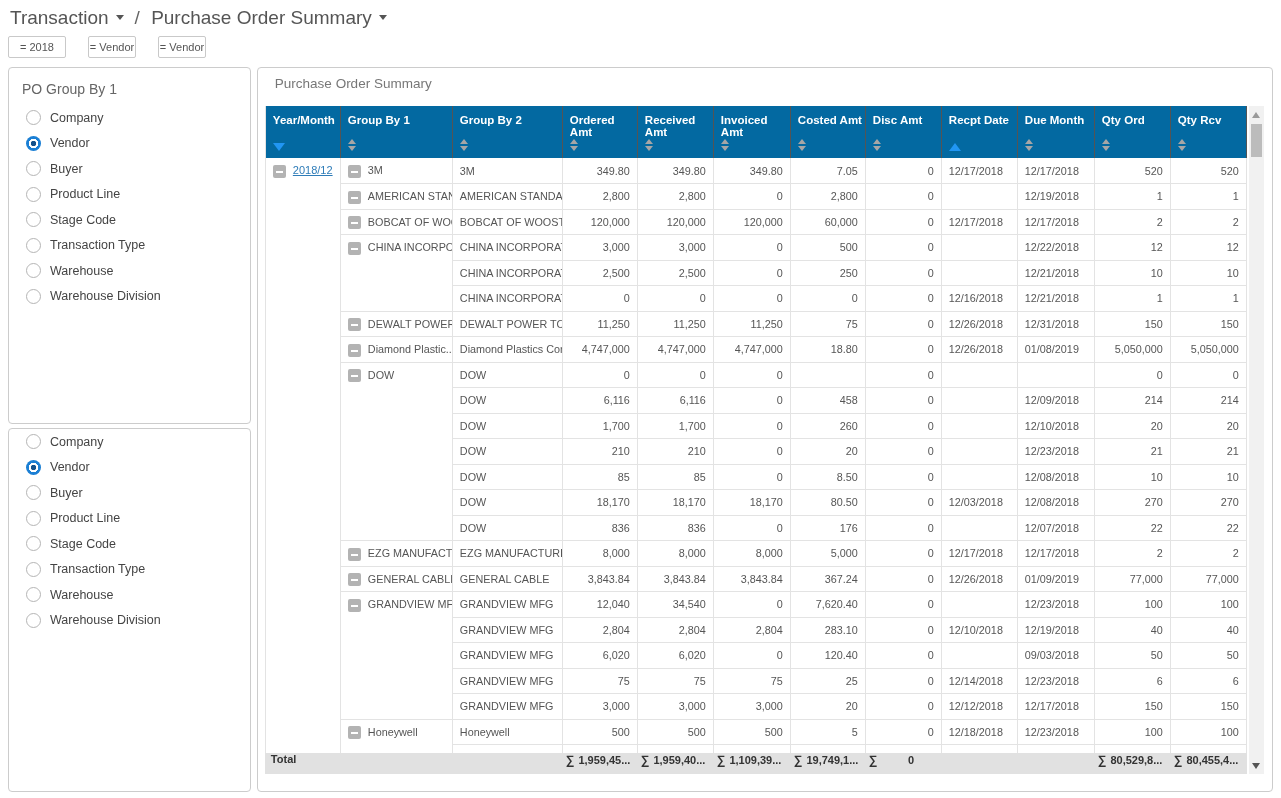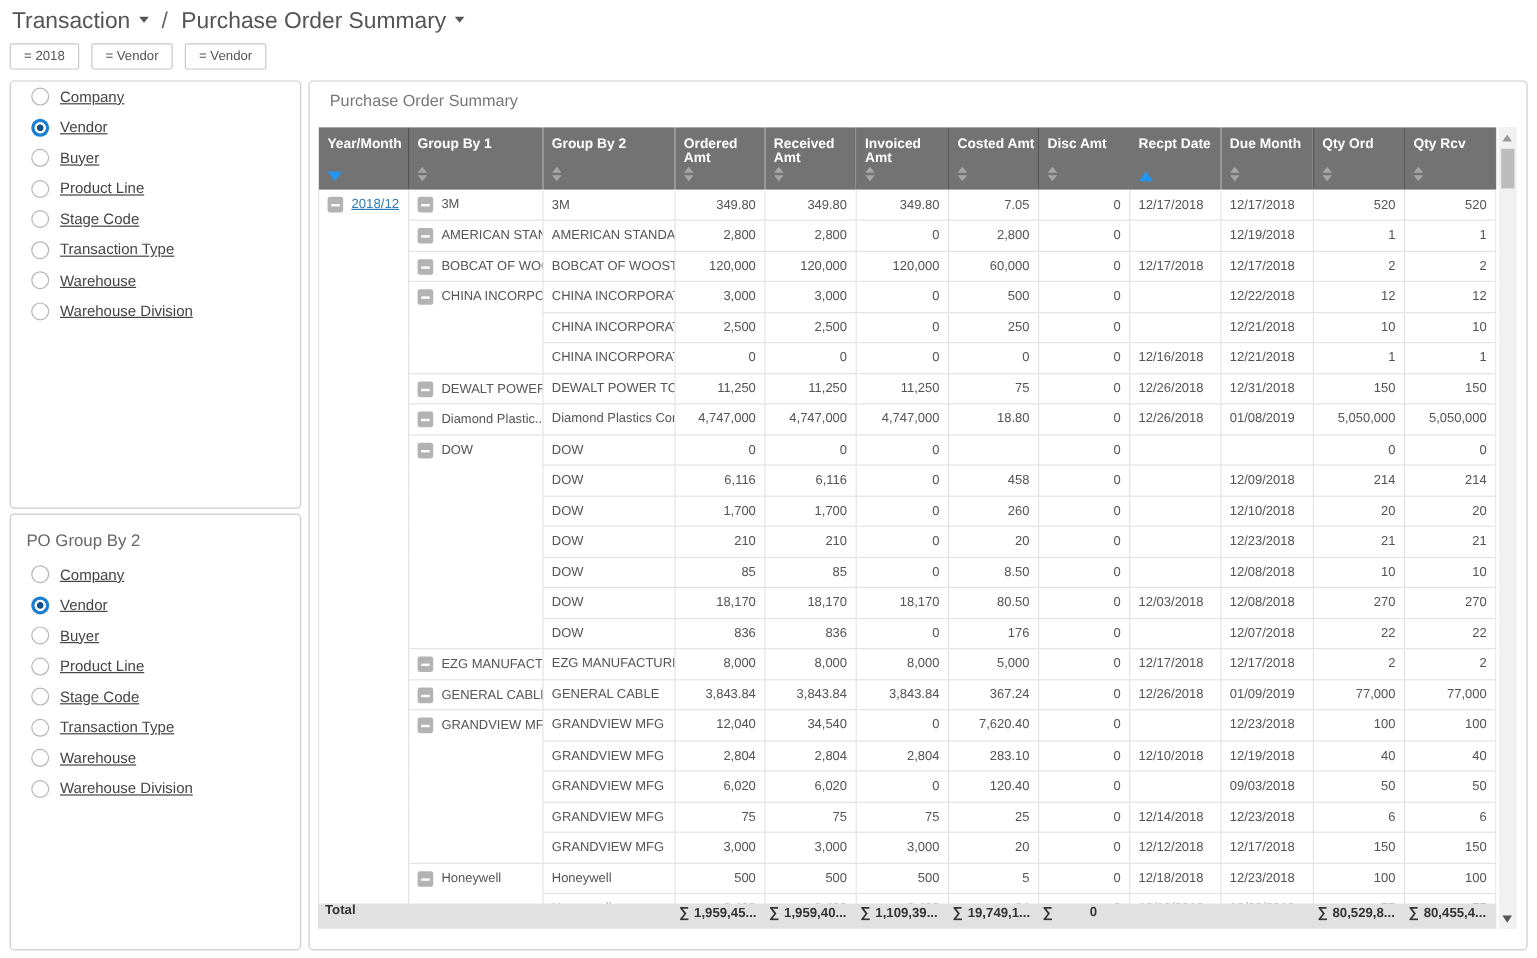--- a/index.html
+++ b/index.html
@@ -9,46 +9,46 @@
     background:#fff; color:#555;
     font-family:"Liberation Sans", sans-serif;
   }
   
   .breadcrumb { padding:7px 0 0 10px; font-size:19px; color:#555; }
   .crumb { cursor:pointer; }
   .caret { display:inline-block; width:0; height:0; border-left:4px solid transparent;
            border-right:4px solid transparent; border-top:5px solid #555;
            margin:0 5px 3px 7px; vertical-align:middle; }
   .crumb-sep { color:#666; margin:0 6px; }
-  .chips { display:flex; gap:10px; padding:7px 0 0 8px; }
+  .chips { display:flex; gap:22px; padding:7px 0 0 8px; }
   .chip { border:1px solid #c9c9c9; border-radius:2px; background:#fff;
           padding:4px 0; width:58px; text-align:center;
           font-size:11px; color:#555; cursor:pointer; }
-  .chip.wide { width:68px; }
+  .chip.wide { width:48px; }
   
   .content { display:flex; gap:6px; padding:9px 8px 0 8px; align-items:flex-start; }
   aside { width:244px; display:flex; flex-direction:column; gap:4px; }
   .panel { border:1px solid #ccc; border-radius:4px; background:#fff; }
   .panel-1 { height:357px; }
   .panel-2 { height:364px; }
   .panel-title { font-size:14px; color:#666; padding:13px 0 8px 13px; }
   .radio-item { display:flex; align-items:center; height:25.5px; padding-left:17px; cursor:pointer; }
   .radio { width:15px; height:15px; border-radius:50%; border:1px solid #b5b5b5;
            background:#fff; margin-right:9px; flex:0 0 15px; }
   .radio.sel { border:none;
     background:radial-gradient(circle at 50% 50%, #14518b 0 2.5px, #fff 3px 4.5px, #1b7fd4 5px 100%); }
-  .radio-label { font-size:12.5px; color:#444;text-decoration:underline; }
+  .radio-label { font-size:12.5px; color:#444; }
   
   .main-panel { position:relative; width:1021px; height:725px;
                 border:1px solid #ccc; border-radius:4px; background:#fff; }
   .grid-title { position:absolute; top:8px; left:17px; font-size:13.5px; color:#777; }
   .table-wrap { position:absolute; top:38px; left:7px; width:982px; height:647px; overflow:hidden; }
   table { border-collapse:collapse; table-layout:fixed; width:982px;
           border-left:1px solid #e3e3e3; }
-  thead th { background:#737373; color:#fff; font-size:11.5px; font-weight:bold;
+  thead th { background:#0369a1; color:#fff; font-size:11.5px; font-weight:bold;
              text-align:left; vertical-align:top; padding:8px 0 0 7px; height:52px;
              border-right:1px solid #545454; position:relative; cursor:pointer; }
   .sort-wrap { position:absolute; left:7px; bottom:7px; line-height:0; }
   .t-up   { width:0; height:0; border-left:4px solid transparent; border-right:4px solid transparent;
             border-bottom:5px solid #a6a6a6; margin-bottom:2px; }
   .t-down { width:0; height:0; border-left:4px solid transparent; border-right:4px solid transparent;
             border-top:5px solid #a6a6a6; }
   .t-desc { width:0; height:0; border-left:6px solid transparent; border-right:6px solid transparent;
             border-top:8px solid #2196f3; }
   .t-asc  { width:0; height:0; border-left:6px solid transparent; border-right:6px solid transparent;
@@ -95,20 +95,21 @@
 
 <div class="chips">
   <div class="chip">= 2018</div>
   <div class="chip wide">= Vendor</div>
   <div class="chip wide">= Vendor</div>
 </div>
 
 <div class="content">
   <aside>
     <div class="panel panel-1">
+      <div class="panel-title">PO Group By 1</div>
       <div class="radio-list">
           <div class="radio-item">
             <span class="radio"></span>
             <span class="radio-label">Company</span>
           </div>
           <div class="radio-item">
             <span class="radio sel"></span>
             <span class="radio-label">Vendor</span>
           </div>
           <div class="radio-item">
@@ -131,21 +132,20 @@
             <span class="radio"></span>
             <span class="radio-label">Warehouse</span>
           </div>
           <div class="radio-item">
             <span class="radio"></span>
             <span class="radio-label">Warehouse Division</span>
           </div>
         </div>
     </div>
     <div class="panel panel-2">
-      <div class="panel-title">PO Group By 2</div>
       <div class="radio-list">
           <div class="radio-item">
             <span class="radio"></span>
             <span class="radio-label">Company</span>
           </div>
           <div class="radio-item">
             <span class="radio sel"></span>
             <span class="radio-label">Vendor</span>
           </div>
           <div class="radio-item">

